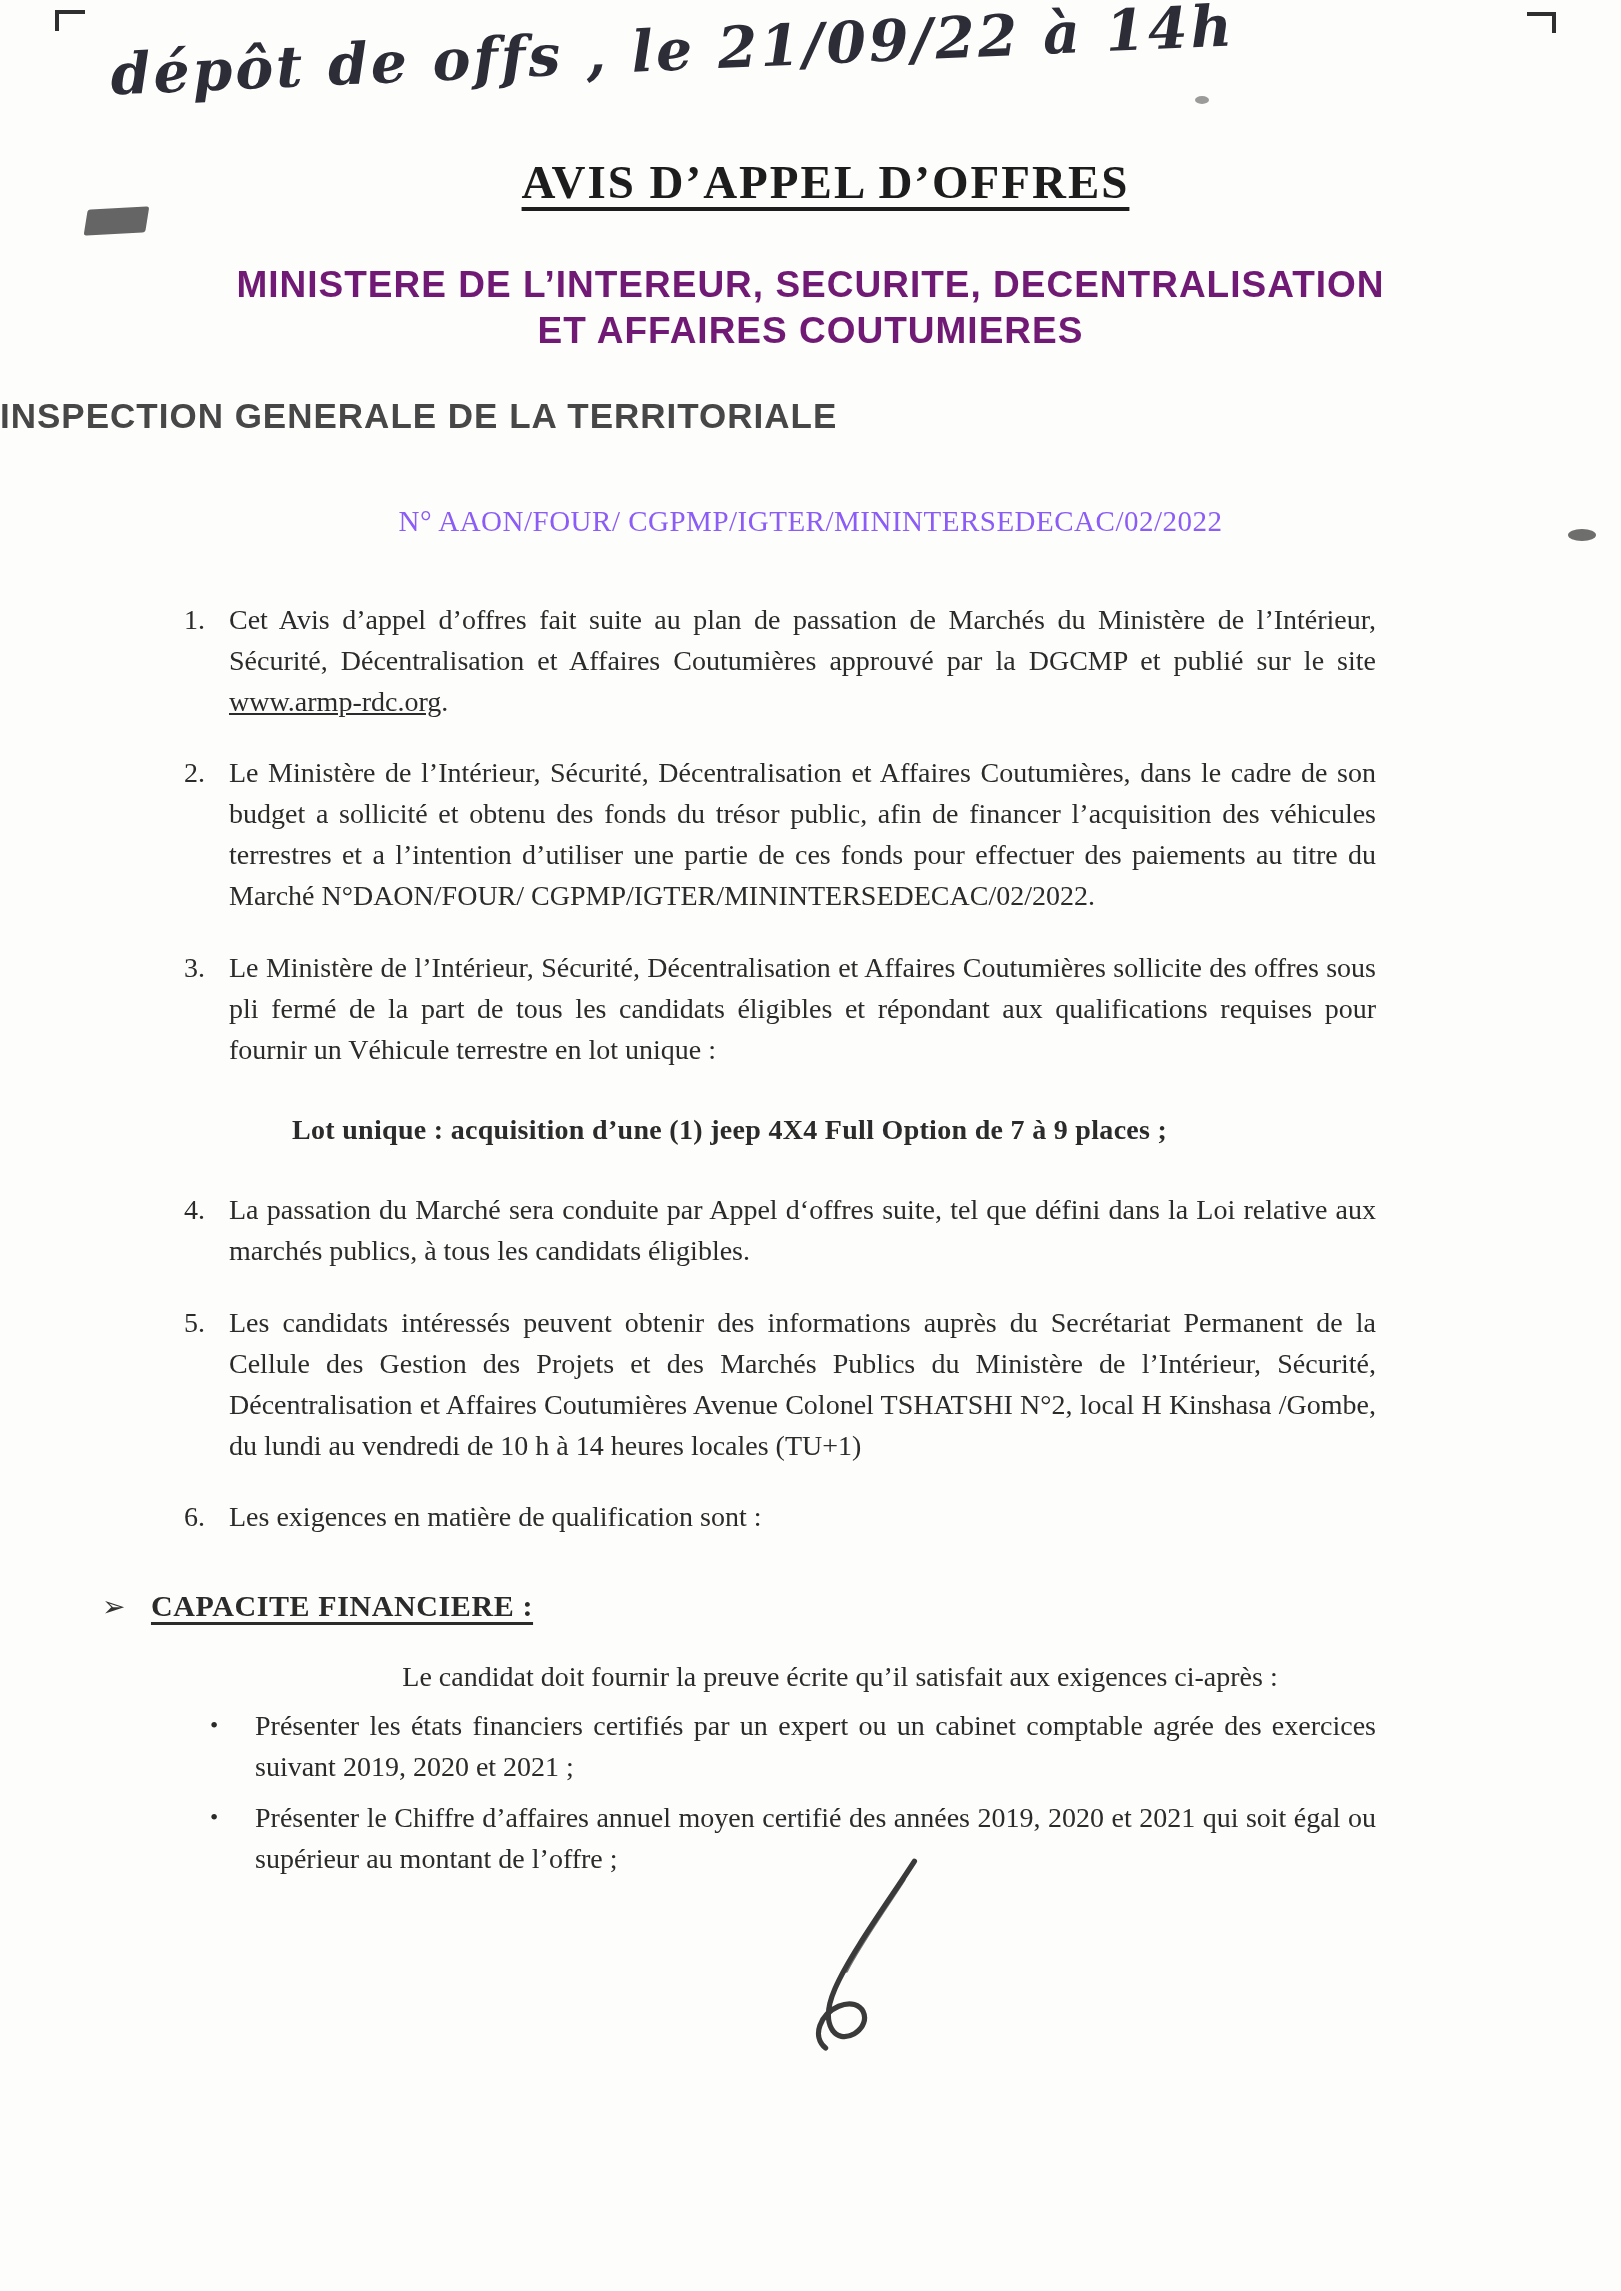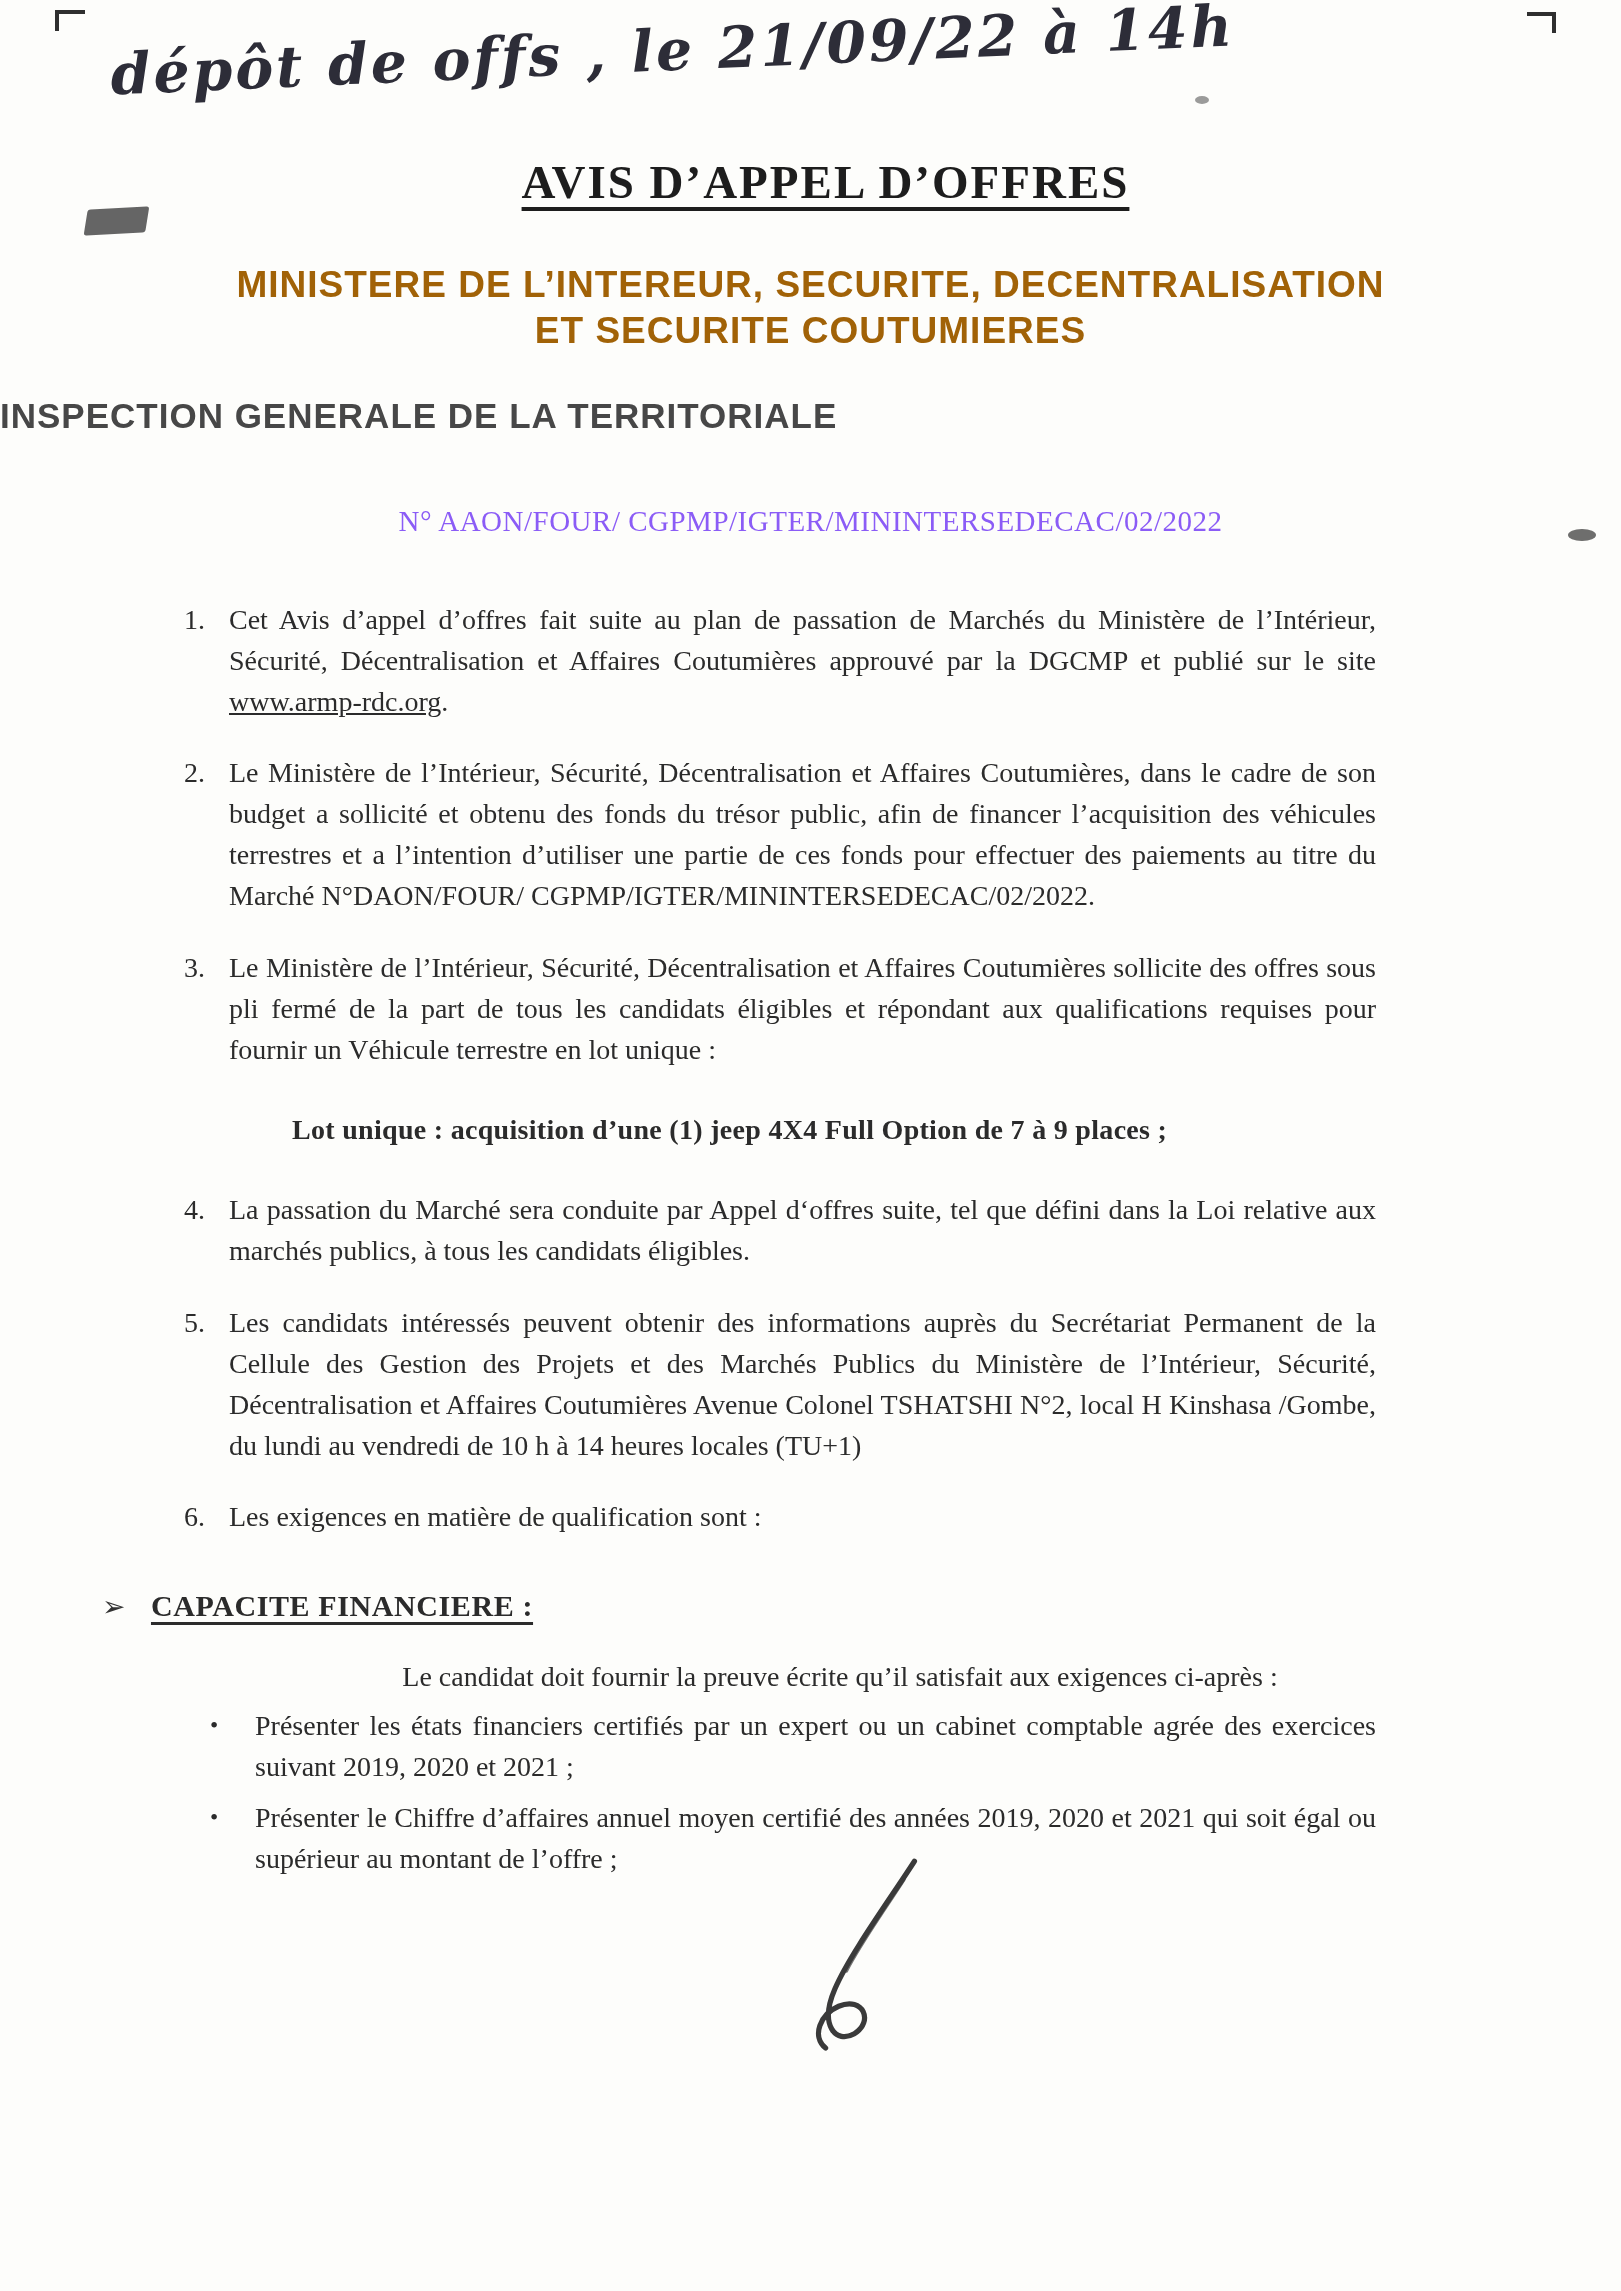--- a/index.html
+++ b/index.html
@@ -49,21 +49,21 @@
   }
 
   .ministry {
     margin-top: 53px;
     text-align: center;
     font-family: "Liberation Sans", sans-serif;
     font-weight: bold;
     font-size: 37px;
     line-height: 1.25;
     letter-spacing: 1px;
-    color: #a16207;
+    color: #701a75;
     filter: blur(0.6px);
   }
 
   .department {
     margin-top: 41px;
     font-family: "Liberation Sans", sans-serif;
     font-weight: bold;
     font-size: 35px;
     letter-spacing: 1px;
     color: #474747;
@@ -120,21 +120,21 @@
   <div class="artifact a1"></div>
   <div class="artifact a2"></div>
   <div class="artifact a3"></div>
 
   <div class="handwriting">dépôt de offs , le 21/09/22 à 14h</div>
 
   <h1 class="title">AVIS D’APPEL D’OFFRES</h1>
 
   <div class="ministry">
     <div>MINISTERE DE L’INTEREUR, SECURITE, DECENTRALISATION</div>
-    <div>ET SECURITE COUTUMIERES</div>
+    <div>ET AFFAIRES COUTUMIERES</div>
   </div>
 
   <div class="department">INSPECTION GENERALE DE LA TERRITORIALE</div>
 
   <div class="reference">N° AAON/FOUR/ CGPMP/IGTER/MININTERSEDECAC/02/2022</div>
 
   <div class="docbody">
 
     <div class="para">
       <span class="num">1.</span>

